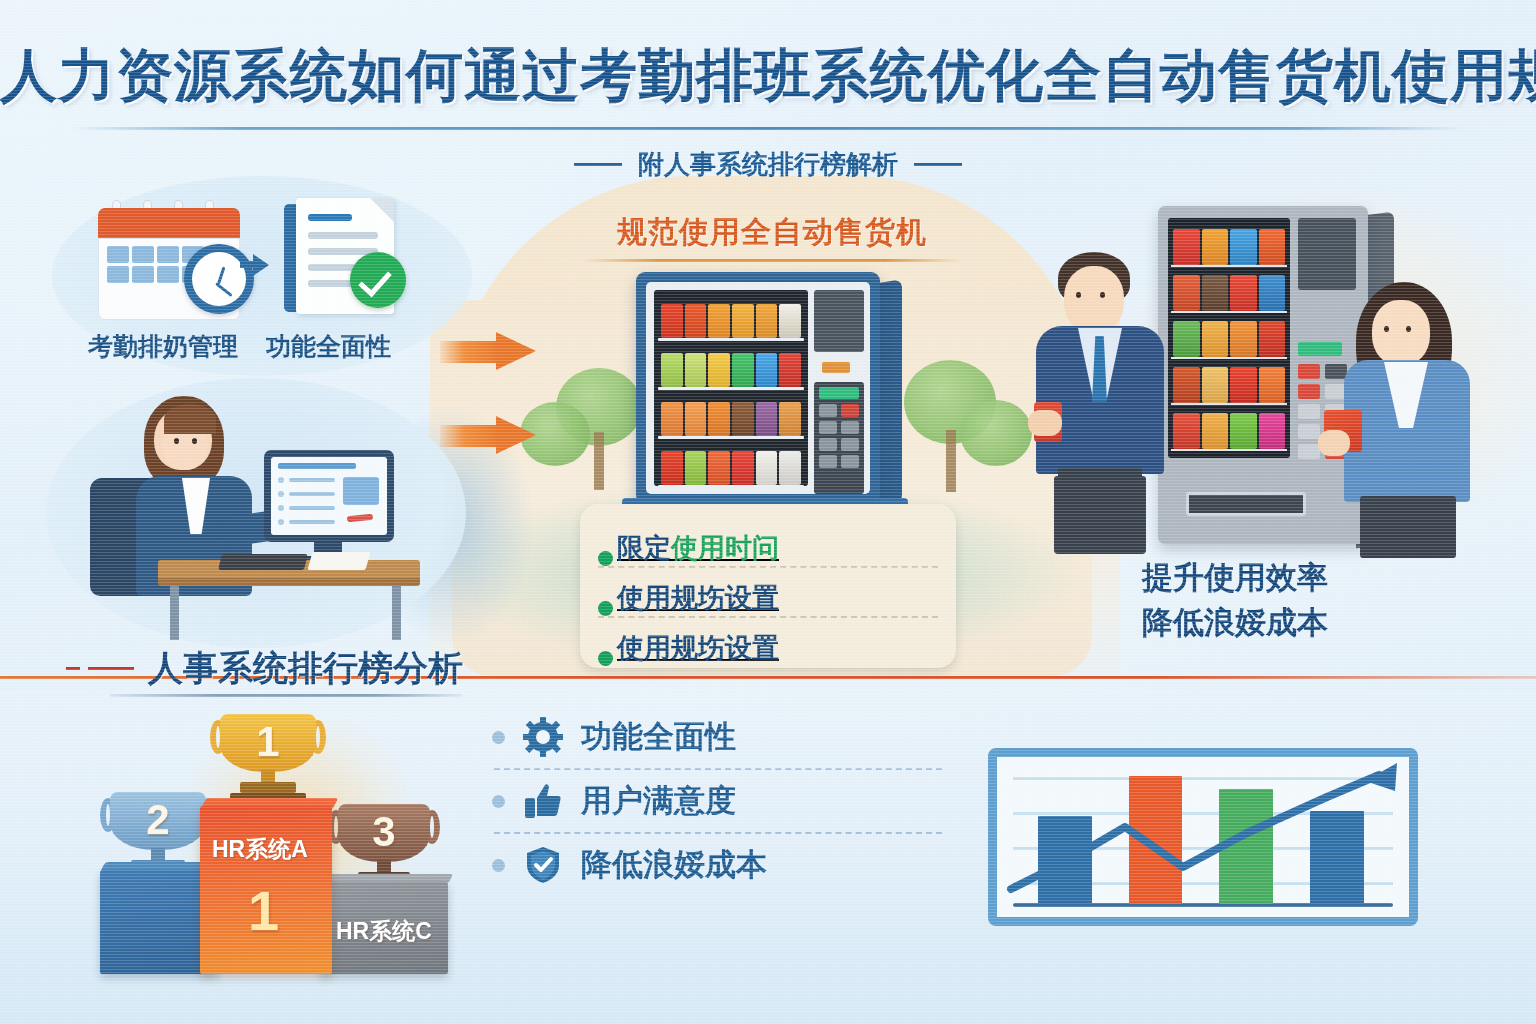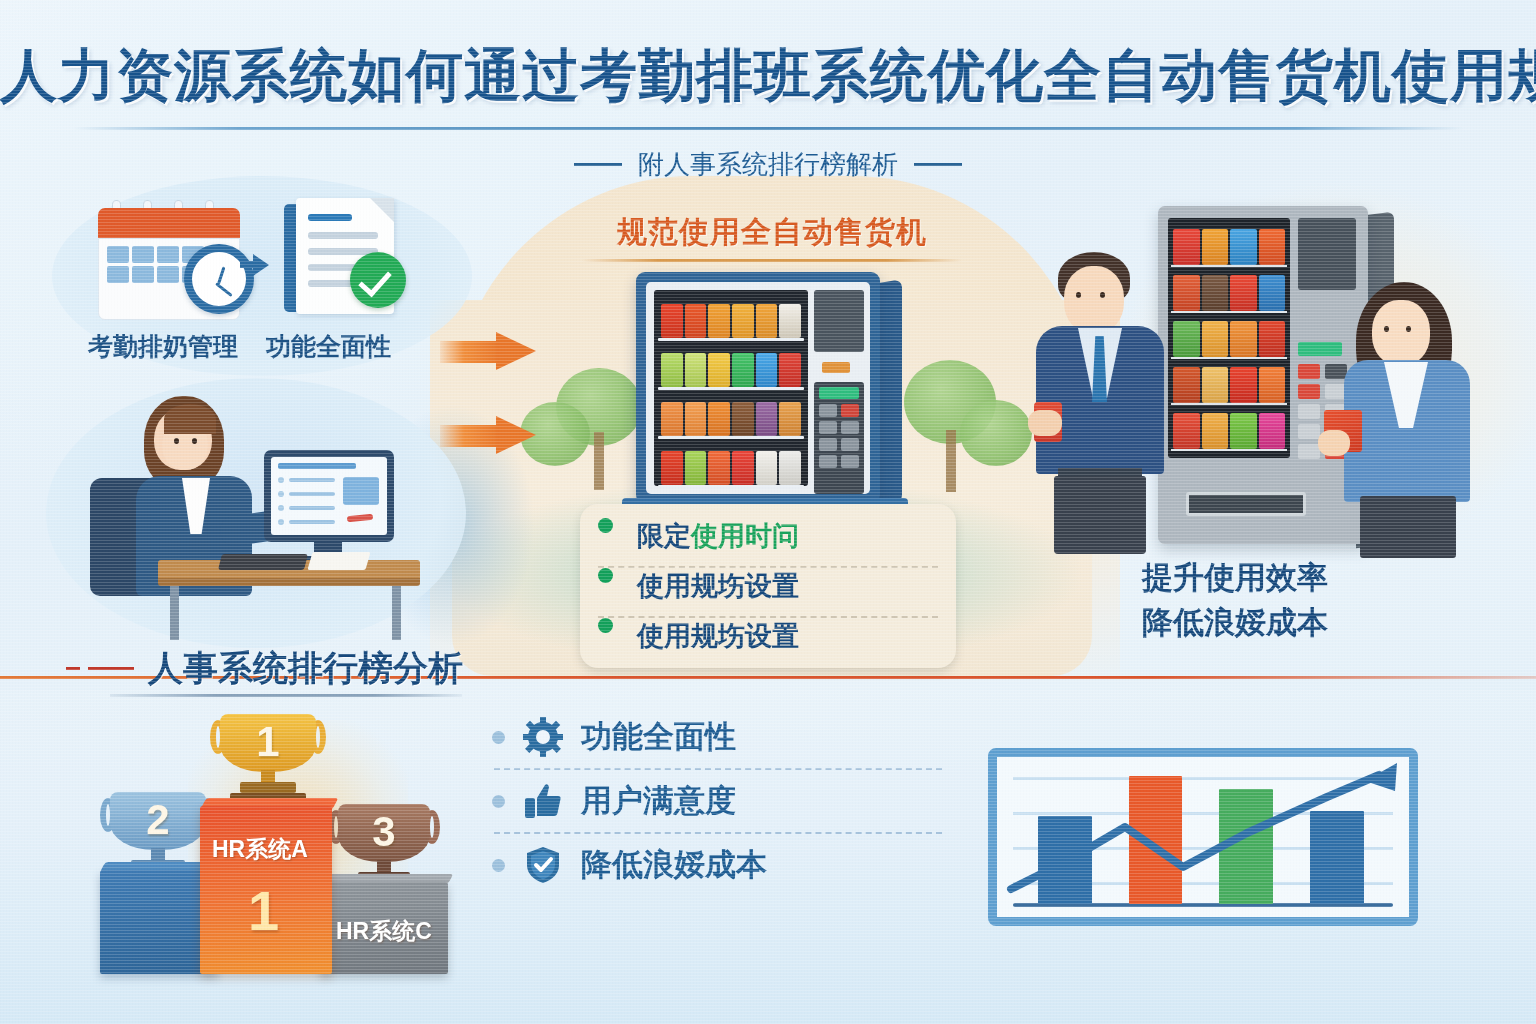--- a/index.html
+++ b/index.html
@@ -26,21 +26,21 @@
   .title{
     font-size:57px;font-weight:700;letter-spacing:1px;color:#18538c;
     text-shadow:2px 2px 0 rgba(255,255,255,.85), 3px 3px 4px rgba(25,70,120,.18);
     white-space:nowrap;
   }
   .title-rule{
     width:1390px;height:3px;margin:12px auto 0;
     background:linear-gradient(90deg,rgba(90,150,200,0) 0%, #6fa6cf 12%, #4f8cbb 50%, #6fa6cf 88%, rgba(90,150,200,0) 100%);
   }
   .subtitle{
-    margin-top:17px;font-size:26px;font-weight:400;color:#1d5b93;
+    margin-top:17px;font-size:26px;font-weight:700;color:#1d5b93;
     display:flex;align-items:center;justify-content:center;gap:16px;
   }
   .sub-dash{display:inline-block;width:48px;height:3px;background:#2a6496;}
   
   .cream-panel{
     position:absolute;left:452px;top:176px;width:640px;height:500px;
     background:radial-gradient(ellipse 520px 330px at 50% 40%, #f7ecd8 0%, #f4e6cf 55%, #f2e4cd 100%);
     border-radius:240px 240px 40px 40px;
     filter:blur(.2px);
   }
@@ -160,21 +160,21 @@
   .keys{display:grid;grid-template-columns:repeat(2,18px);gap:4px;}
   .key{height:13px;background:#8a949d;border-radius:2px;}
   .key.red{background:#d0453a;}
   .vm-base{position:absolute;left:-14px;top:226px;width:286px;height:26px;background:#3570a6;border-radius:4px;}
   
   .rules-card{
     position:absolute;left:580px;top:504px;width:376px;height:164px;
     background:#f4ecdc;border-radius:18px;box-shadow:0 4px 10px rgba(80,90,80,.2);
     padding:14px 18px;
   }
-  .rule-item{display:flex;align-items:flex-start;gap:24px;height:48px;}
+  .rule-item{display:flex;align-items:flex-end;gap:4px;height:48px;text-decoration:underline;}
   .rule-dot{width:15px;height:15px;border-radius:50%;background:#13a05a;flex:none;}
   .rule-txt{font-size:27px;font-weight:700;color:#17497c;white-space:nowrap;}
   .rule-txt .grn{color:#1aa35c;}
   .rule-sep{height:1px;border-top:2px dashed #cfc6b4;}
   
   .rscene{position:absolute;left:1030px;top:196px;width:470px;height:390px;}
   .rvm{position:absolute;left:128px;top:10px;width:240px;height:340px;}
   .rvm-side{position:absolute;left:198px;top:8px;width:38px;height:332px;background:#58636d;border-radius:0 7px 7px 0;transform:skewY(-7deg);}
   .rvm-body{position:absolute;left:0;top:0;width:210px;height:338px;background:#aeb7bf;border-radius:7px;box-shadow:0 6px 14px rgba(40,60,80,.25);}
   .rvm-glass{position:absolute;left:10px;top:12px;width:122px;height:240px;background:#1d232a;border-radius:3px;padding:3px;}

